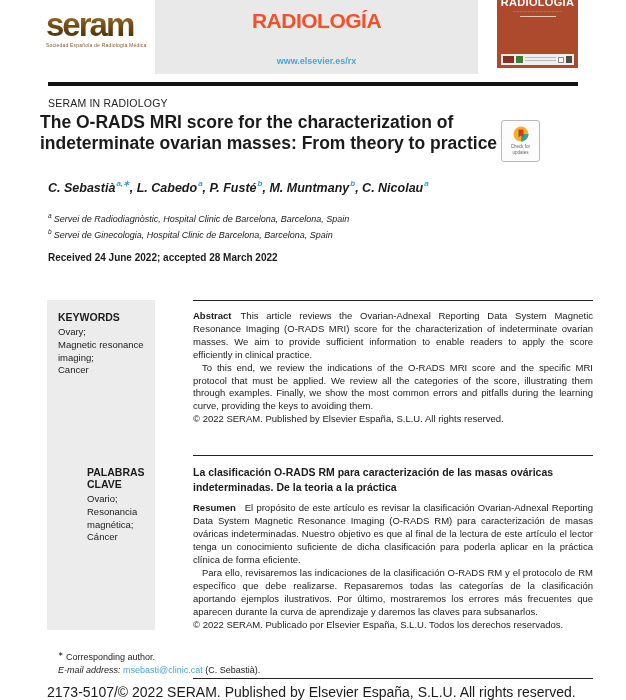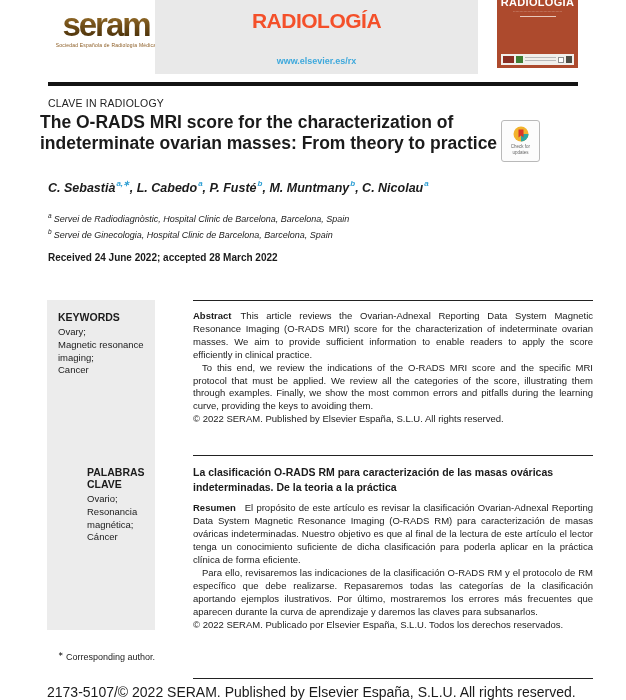--- a/index.html
+++ b/index.html
@@ -1,21 +1,21 @@
 <!DOCTYPE html>
 <html><head>
 <meta charset="utf-8">
 <style>
   html,body{margin:0;padding:0;background:#ffffff;}
   .page{
     position:relative;width:626px;height:700px;background:#ffffff;
     font-family:"Liberation Sans", sans-serif;color:#1b1b1b;overflow:hidden;
   }
   
-  .logo{position:absolute;left:46px;top:8px;width:120px;text-align:center;}
+  .logo{position:absolute;left:46px;top:8px;width:120px;}
   .wordmark{
     font-size:33px;font-weight:bold;letter-spacing:-2px;line-height:1;
     background:linear-gradient(180deg,#b08338 0%,#6e4c16 55%,#402a08 100%);
     -webkit-background-clip:text;background-clip:text;color:#6e4c16;-webkit-text-fill-color:transparent;
   }
   .logo-tagline{font-size:5px;color:#8a5a20;letter-spacing:.2px;margin-top:1px;}
   .masthead{position:absolute;left:155px;top:0;width:323px;height:74px;background:#e9e9e9;text-align:center;}
   .masthead-title{padding-top:9px;font-size:21px;font-weight:bold;color:#f4502a;letter-spacing:-.5px;}
   .masthead-url{position:absolute;bottom:8px;left:0;right:0;font-size:9px;font-weight:bold;color:#3fa9dc;text-decoration:none;cursor:pointer;}
   .cover{position:absolute;left:497px;top:0;width:81px;height:68px;background:#ad4a2d;overflow:hidden;text-align:center;}
@@ -85,21 +85,21 @@
       <div class="cs1"></div>
       <div class="cs2"></div>
       <div class="cs3"></div>
       <div class="cs4"></div>
       <div class="cs5"></div>
     </div>
   </div>
 
   <div class="header-rule"></div>
 
-  <div class="section-label">CLAVE IN RADIOLOGY</div>
+  <div class="section-label">SERAM IN RADIOLOGY</div>
 
   <div class="title">
     <div>The O-RADS MRI score for the characterization of</div>
     <div>indeterminate ovarian masses: From theory to practice</div>
   </div>
 
   <div class="badge">
     <svg width="16" height="16" viewBox="0 0 16 16">
       <circle cx="8" cy="8" r="7.5" fill="#f2b32c"></circle>
       <path d="M8 8 L15.5 8 A7.5 7.5 0 0 1 8 15.5 Z" fill="#2ba6a0"></path>
@@ -146,17 +146,18 @@
       <div>La clasificación O-RADS RM para caracterización de las masas ováricas</div>
       <div>indeterminadas. De la teoria a la práctica</div>
     </div>
     <p><span class="abs-label">Resumen</span><span>El propósito de este artículo es revisar la clasificación Ovarian-Adnexal Reporting Data System Magnetic Resonance Imaging (O-RADS RM) para caracterización de masas ováricas indeterminadas. Nuestro objetivo es que al final de la lectura de este artículo el lector tenga un conocimiento suficiente de dicha clasificación para poderla aplicar en la práctica clínica de forma eficiente.</span></p>
     <p class="p-indent">Para ello, revisaremos las indicaciones de la clasificación O-RADS RM y el protocolo de RM específico que debe realizarse. Repasaremos todas las categorías de la clasificación aportando ejemplos ilustrativos. Por último, mostraremos los errores más frecuentes que aparecen durante la curva de aprendizaje y daremos las claves para subsanarlos.</p>
     <p>© 2022 SERAM. Publicado por Elsevier España, S.L.U. Todos los derechos reservados.</p>
   </div>
 
   <div class="footnotes">
     <div><sup>∗</sup> <span>Corresponding author.</span></div>
+    <div><span class="email-label">E-mail address:</span> <a class="email-link">msebasti@clinic.cat</a> <span>(C. Sebastià).</span></div>
   </div>
 
   <div class="footer-line">2173-5107/© 2022 SERAM. Published by Elsevier España, S.L.U. All rights reserved.</div>
 
 </div>
 
 </body></html>

